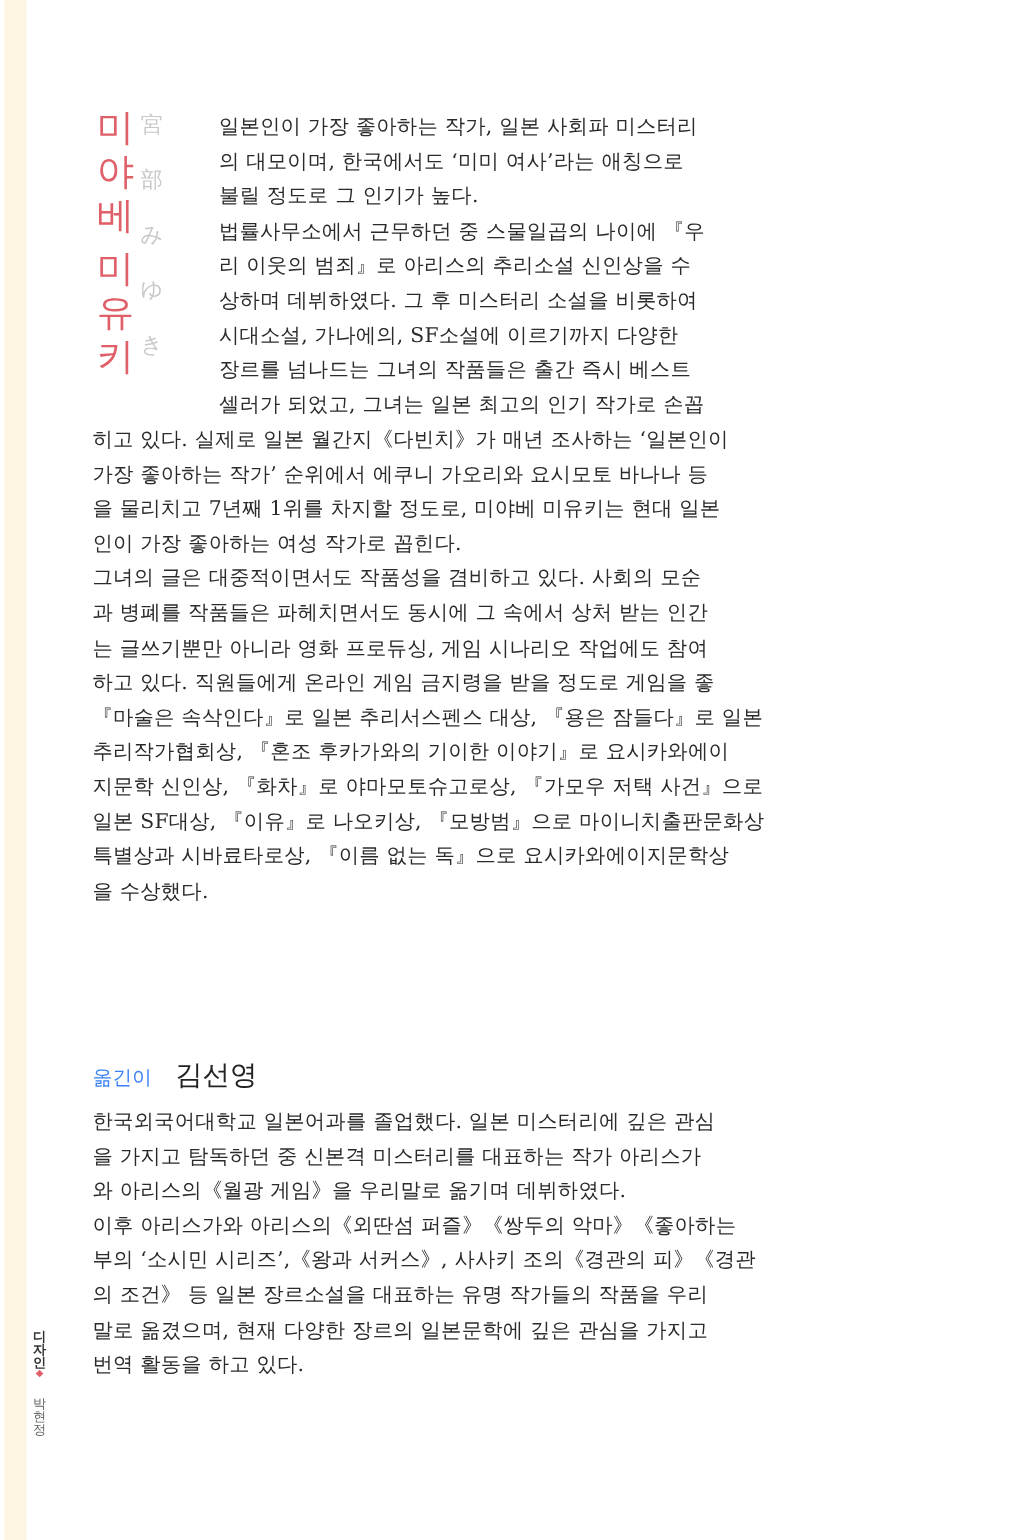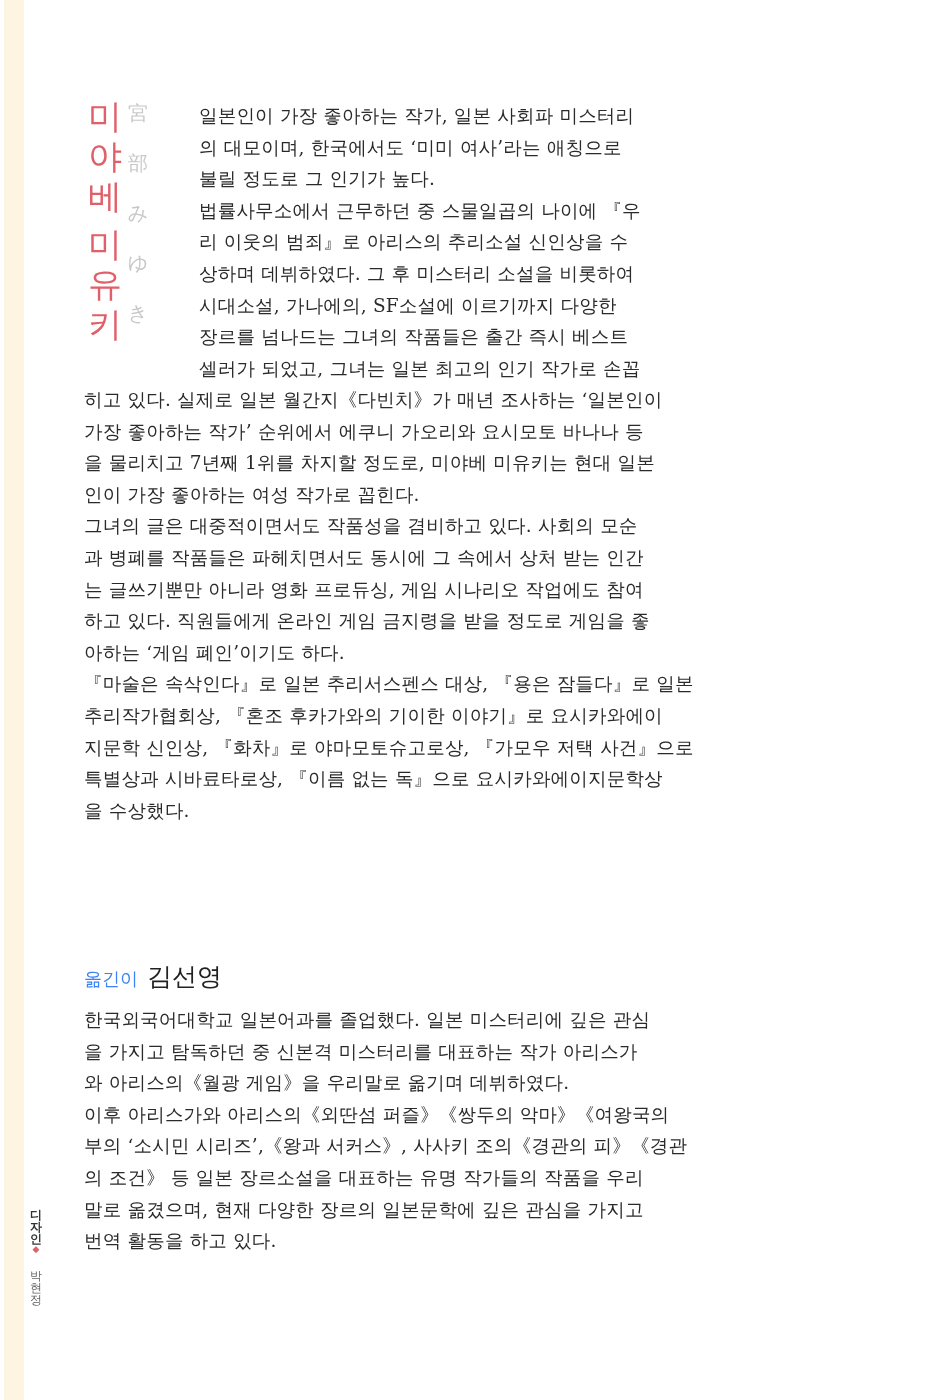--- a/index.html
+++ b/index.html
@@ -23,21 +23,21 @@
     .para {
       position: absolute; font-size: 18.5px; line-height: 31.6px; letter-spacing: 0.2px;
       text-align: justify; text-align-last: left; margin: 0;
     }
     .p-intro { left: 199px; top: 100px; width: 405px; }
     .p-main { left: 84px; top: 384px; width: 520px; }
     .line { display: block; white-space: nowrap; text-align-last: justify; }
     .line.last { text-align-last: left; }
     .translator-head { position: absolute; left: 84px; top: 960px; font-family: "DejaVu Sans", sans-serif; }
     .translator-label { font-size: 18px; color: #3b82f6; }
-    .translator-name { font-size: 25px; color: #222; font-family: "DejaVu Serif", serif; margin-left: 4px; }
+    .translator-name { font-size: 25px; color: #222; font-family: "DejaVu Serif", serif; margin-left: 16px; }
     .p-trans { left: 84px; top: 1004px; width: 520px; }
     .footer-credit {
       position: absolute; left: 24px; top: 1200px; width: 20px; height: 100px;
       writing-mode: vertical-rl; font-family: "DejaVu Sans", sans-serif; font-size: 12px; color: #333;
     }
     .footer-credit .role { font-weight: bold; }
     .footer-credit .diamond { color: #e0606a; margin: 4px 0; font-size: 9px; }
     .footer-credit .person { color: #666; }
   </style>
 </head>
@@ -77,38 +77,38 @@
 
 <div class="para p-main">
   <span class="line">히고 있다. 실제로 일본 월간지《다빈치》가 매년 조사하는 ‘일본인이</span>
   <span class="line">가장 좋아하는 작가’ 순위에서 에쿠니 가오리와 요시모토 바나나 등</span>
   <span class="line">을 물리치고 7년째 1위를 차지할 정도로, 미야베 미유키는 현대 일본</span>
   <span class="line last">인이 가장 좋아하는 여성 작가로 꼽힌다.</span>
   <span class="line">그녀의 글은 대중적이면서도 작품성을 겸비하고 있다. 사회의 모순</span>
   <span class="line">과 병폐를 작품들은 파헤치면서도 동시에 그 속에서 상처 받는 인간</span>
   <span class="line">는 글쓰기뿐만 아니라 영화 프로듀싱, 게임 시나리오 작업에도 참여</span>
   <span class="line">하고 있다. 직원들에게 온라인 게임 금지령을 받을 정도로 게임을 좋</span>
-  <span class="line last">아하는 ‘게임 폐인’이기도 하다.</span>
   <span class="line">『마술은 속삭인다』로 일본 추리서스펜스 대상, 『용은 잠들다』로 일본</span>
   <span class="line">추리작가협회상, 『혼조 후카가와의 기이한 이야기』로 요시카와에이</span>
   <span class="line">지문학 신인상, 『화차』로 야마모토슈고로상, 『가모우 저택 사건』으로</span>
+  <span class="line">일본 SF대상, 『이유』로 나오키상, 『모방범』으로 마이니치출판문화상</span>
   <span class="line">특별상과 시바료타로상, 『이름 없는 독』으로 요시카와에이지문학상</span>
   <span class="line last">을 수상했다.</span>
 </div>
 
 <div class="translator-head">
   <span class="translator-label">옮긴이</span>
   <span class="translator-name">김선영</span>
 </div>
 
 <div class="para p-trans">
   <span class="line">한국외국어대학교 일본어과를 졸업했다. 일본 미스터리에 깊은 관심</span>
   <span class="line">을 가지고 탐독하던 중 신본격 미스터리를 대표하는 작가 아리스가</span>
   <span class="line last">와 아리스의《월광 게임》을 우리말로 옮기며 데뷔하였다.</span>
-  <span class="line">이후 아리스가와 아리스의《외딴섬 퍼즐》《쌍두의 악마》《여왕국의</span>
+  <span class="line">이후 아리스가와 아리스의《외딴섬 퍼즐》《쌍두의 악마》《좋아하는</span>
   <span class="line">부의 ‘소시민 시리즈’,《왕과 서커스》, 사사키 조의《경관의 피》《경관</span>
   <span class="line">의 조건》 등 일본 장르소설을 대표하는 유명 작가들의 작품을 우리</span>
   <span class="line">말로 옮겼으며, 현재 다양한 장르의 일본문학에 깊은 관심을 가지고</span>
   <span class="line last">번역 활동을 하고 있다.</span>
 </div>
 
 <div class="footer-credit">
   <span class="role">디자인</span>
   <span class="diamond">◆</span>
   <span class="person">박현정</span>

